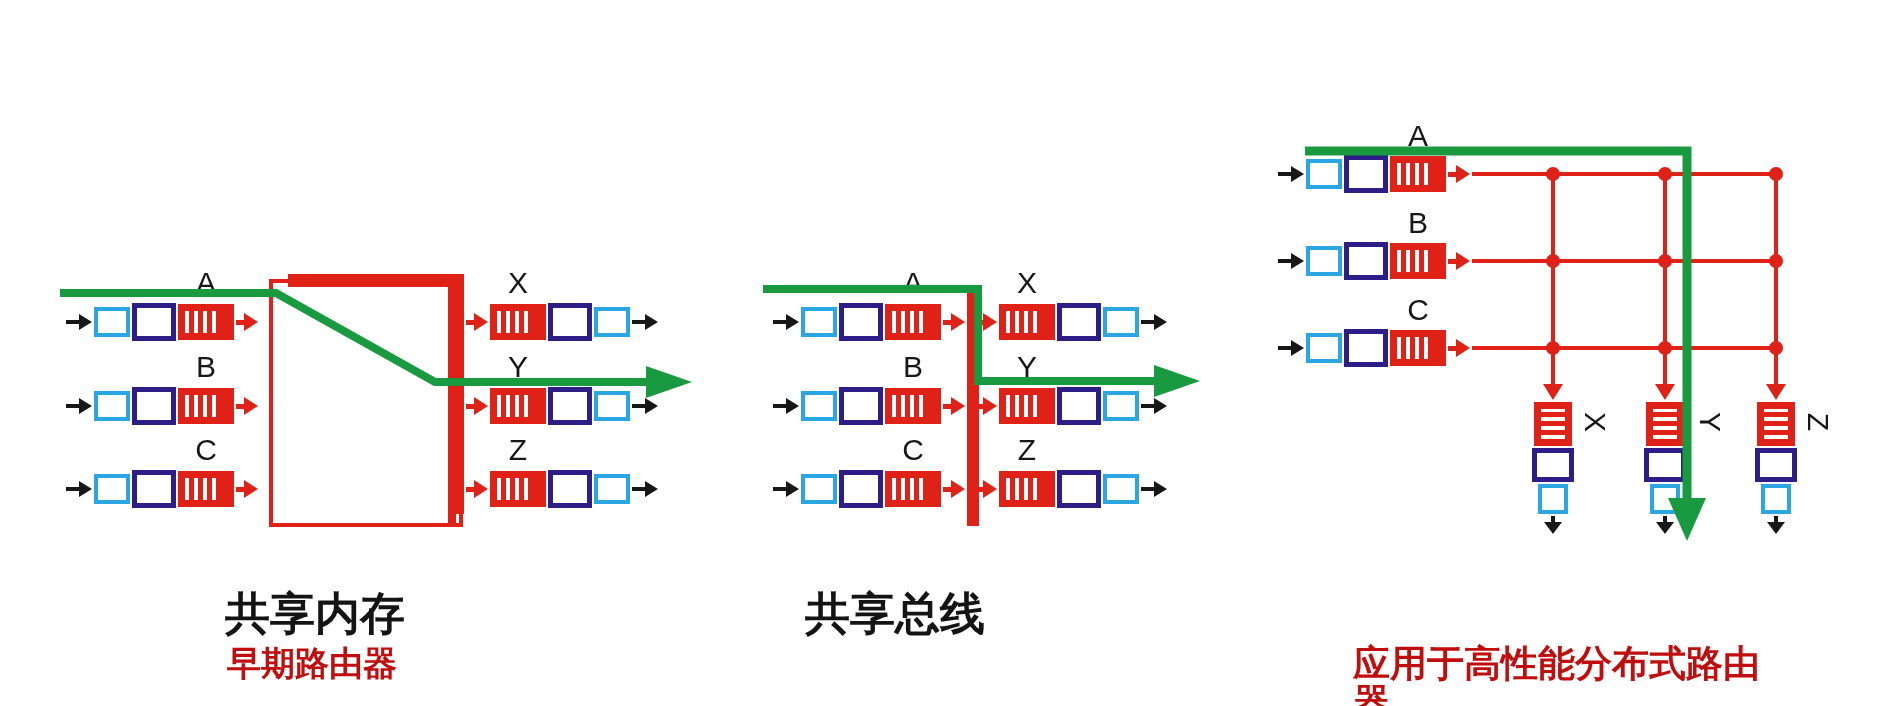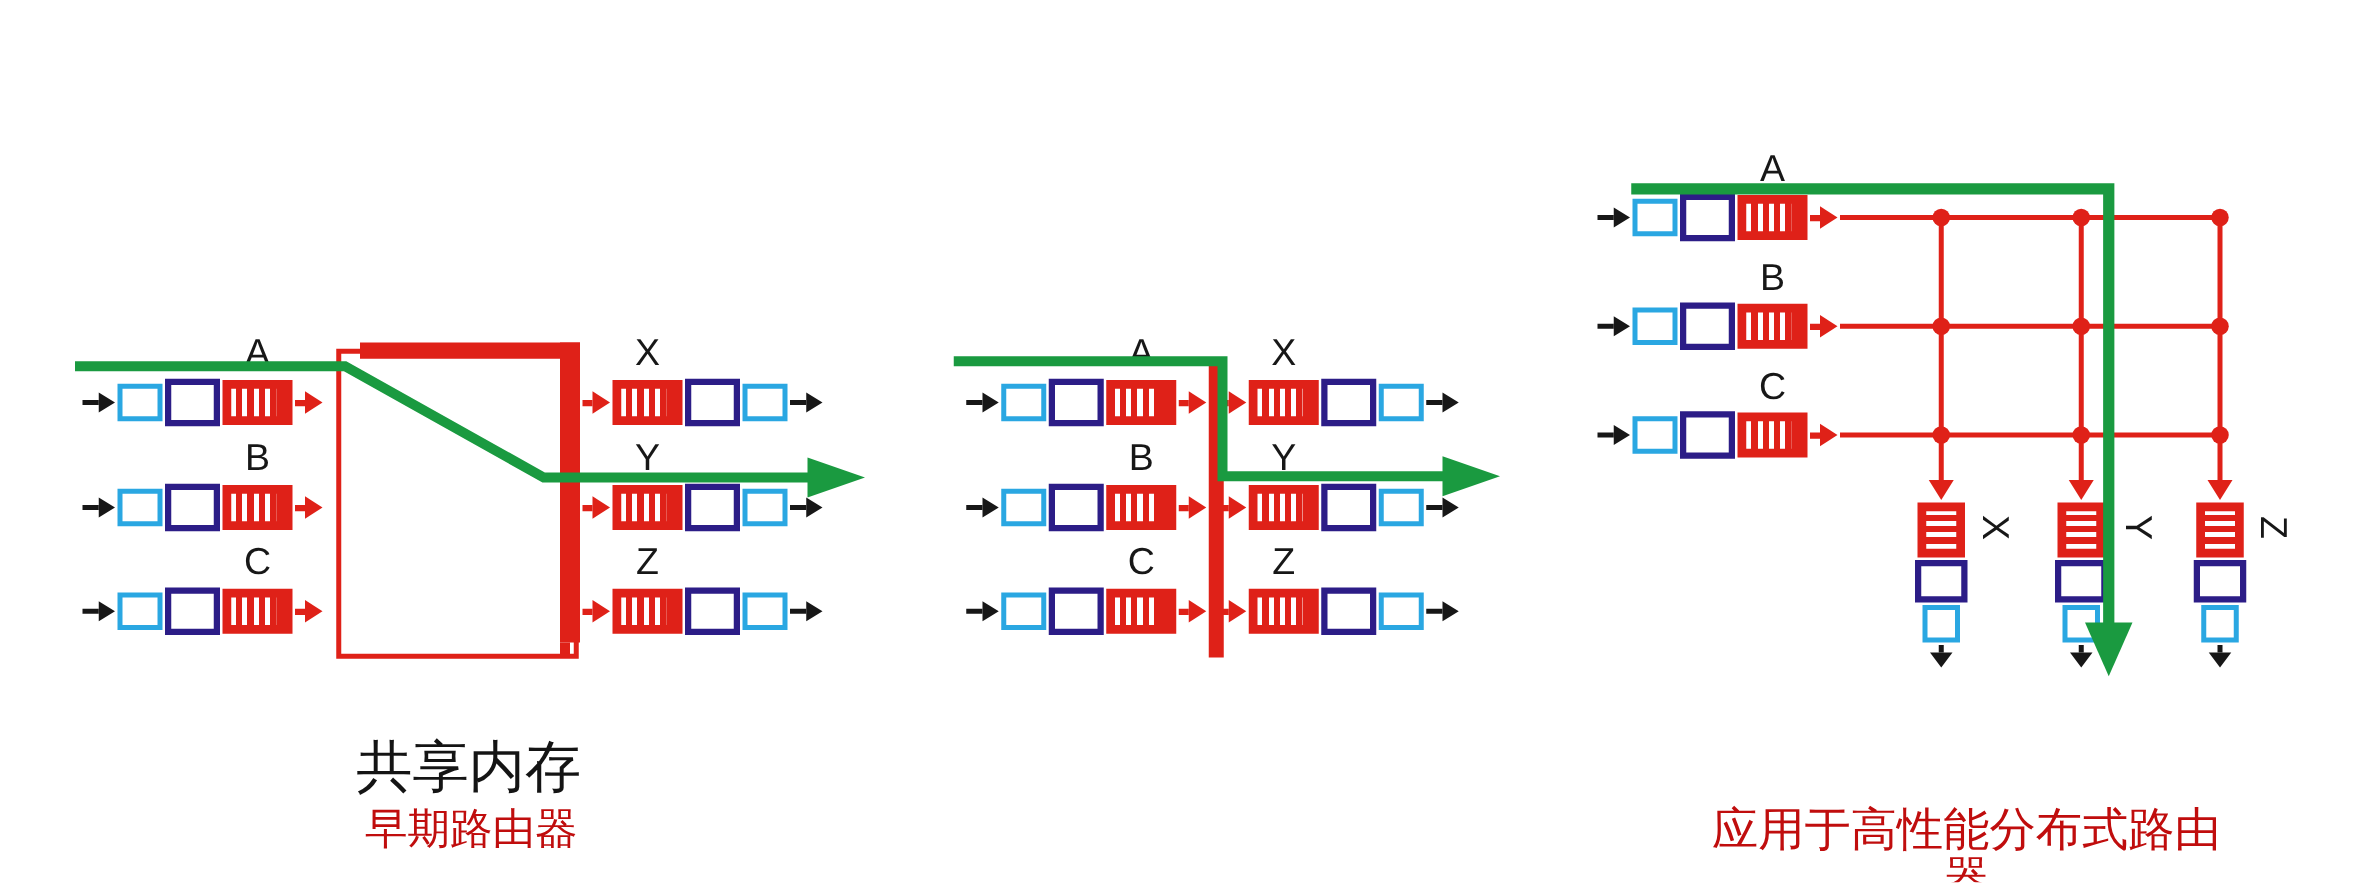--- a/index.html
+++ b/index.html
@@ -37,21 +37,21 @@
   .qv{width:38px;height:44px;background:var(--red);display:flex;}
   .qv .st{flex:1;margin:7px 7px;background:repeating-linear-gradient(0deg,#fff 0 4px,var(--red) 4px 9px);}
   .nsq{width:32px;height:24px;border:5px solid var(--navy);background:#fff;display:block;}
   .lsq{width:22px;height:22px;border:4px solid var(--lb);background:#fff;display:block;}
 
   .stack{position:absolute;display:flex;flex-direction:column;align-items:center;gap:2px;width:42px;z-index:2;}
 
   .plabel{position:absolute;width:40px;text-align:center;font-size:30px;line-height:1;color:var(--ink);z-index:3;}
   .rot{transform:rotate(90deg);width:36px;}
 
-  .cap{position:absolute;text-align:center;font-weight:400;color:var(--cap-ink);line-height:1.05;z-index:3;}
+  .cap{position:absolute;text-align:left;font-weight:700;color:var(--cap-ink);line-height:1.05;z-index:3;}
   .cap.red{color:var(--cap-red);}
   .memtext{position:absolute;left:274px;top:381px;width:180px;text-align:center;
            font-size:40px;line-height:1;color:var(--red);z-index:2;}
 </style>
 </head>
 <body>
 
 <div class="canvas">
 
   <svg class="overlay" width="1890" height="706" viewBox="0 0 1890 706">
@@ -384,15 +384,16 @@
         <i class="hd"></i>
       </span>
   </div>
 
   <div class="plabel rot" style="left:1577px;top:407px">X</div>
   <div class="plabel rot" style="left:1692px;top:407px">Y</div>
   <div class="plabel rot" style="left:1800px;top:407px">Z</div>
 
   <div class="cap" style="left:225px;top:590px;width:300px;font-size:45px">共享内存</div>
   <div class="cap red" style="left:227px;top:646px;width:300px;font-size:34px">早期路由器</div>
+  <div class="cap" style="left:805px;top:590px;width:300px;font-size:45px">共享总线</div>
   <div class="cap red" style="left:1353px;top:645px;width:440px;font-size:37px">应用于高性能分布式路由器</div>
 
 </div>
 
 </body></html>

